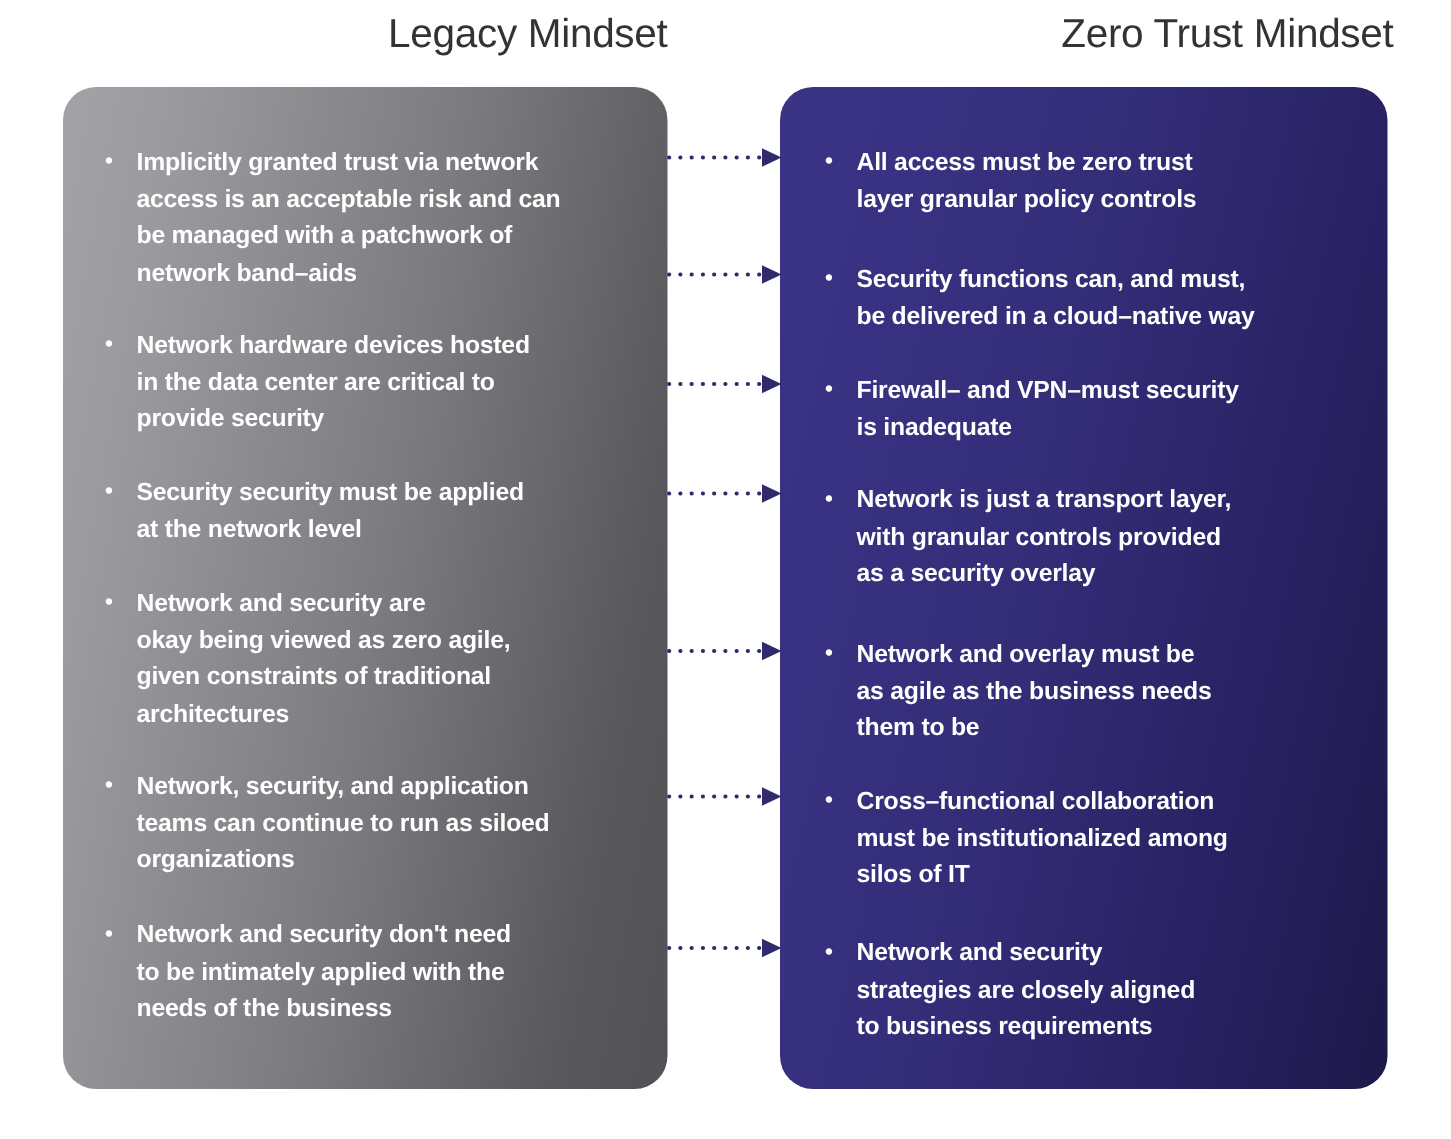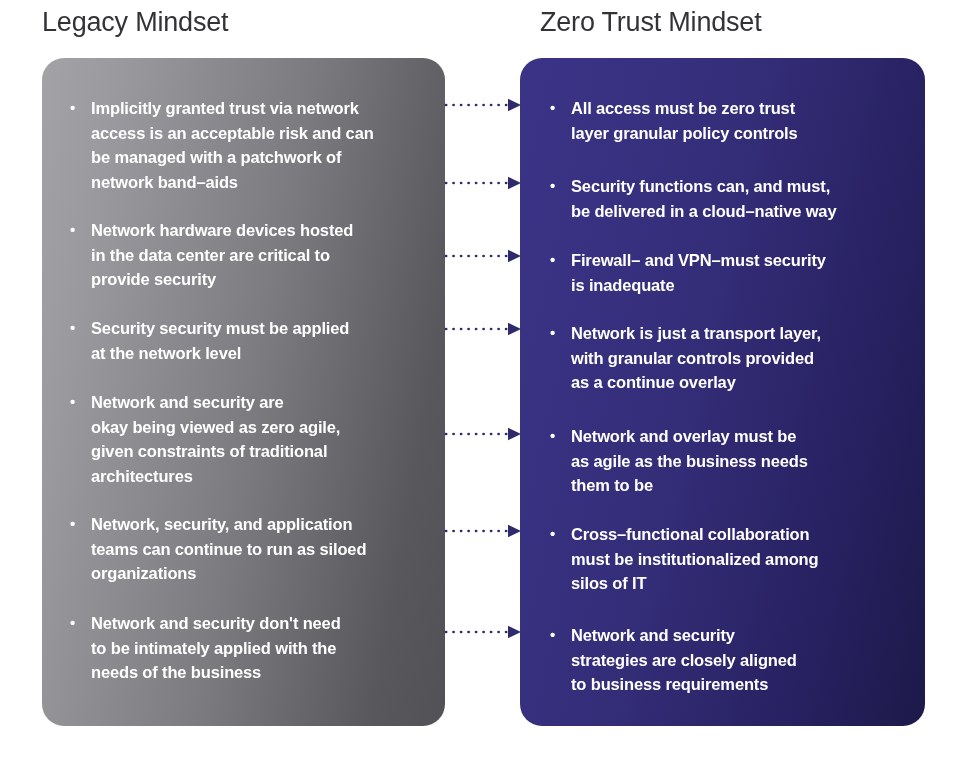--- a/index.html
+++ b/index.html
@@ -22,29 +22,29 @@
   }
 
   
   .panel-title {
     position: absolute;
     top: 7px;
     font-size: 27px;
     font-weight: 400;
     letter-spacing: -0.2px;
     color: #333336;
-    text-align: left;
+    text-align: right;
     white-space: nowrap;
   }
   #title-legacy {
     left: 42px;
     width: 403px;
   }
   #title-zerotrust {
-    left: 540px;
+    left: 524px;
     width: 405px;
   }
 
   
   .panel {
     position: absolute;
     top: 58px;
     height: 668px;
     border-radius: 22px;
     box-sizing: border-box;
@@ -173,21 +173,21 @@
       </li>
       <li class="bullet-item" style="top:190px;">
         <span class="bullet-dot">•</span>
         <span class="bullet-text">Firewall– and VPN–must security
 is inadequate</span>
       </li>
       <li class="bullet-item" style="top:263px;">
         <span class="bullet-dot">•</span>
         <span class="bullet-text">Network is just a transport layer,
 with granular controls provided
-as a continue overlay</span>
+as a security overlay</span>
       </li>
       <li class="bullet-item" style="top:366px;">
         <span class="bullet-dot">•</span>
         <span class="bullet-text">Network and overlay must be
 as agile as the business needs
 them to be</span>
       </li>
       <li class="bullet-item" style="top:464px;">
         <span class="bullet-dot">•</span>
         <span class="bullet-text">Cross–functional collaboration

